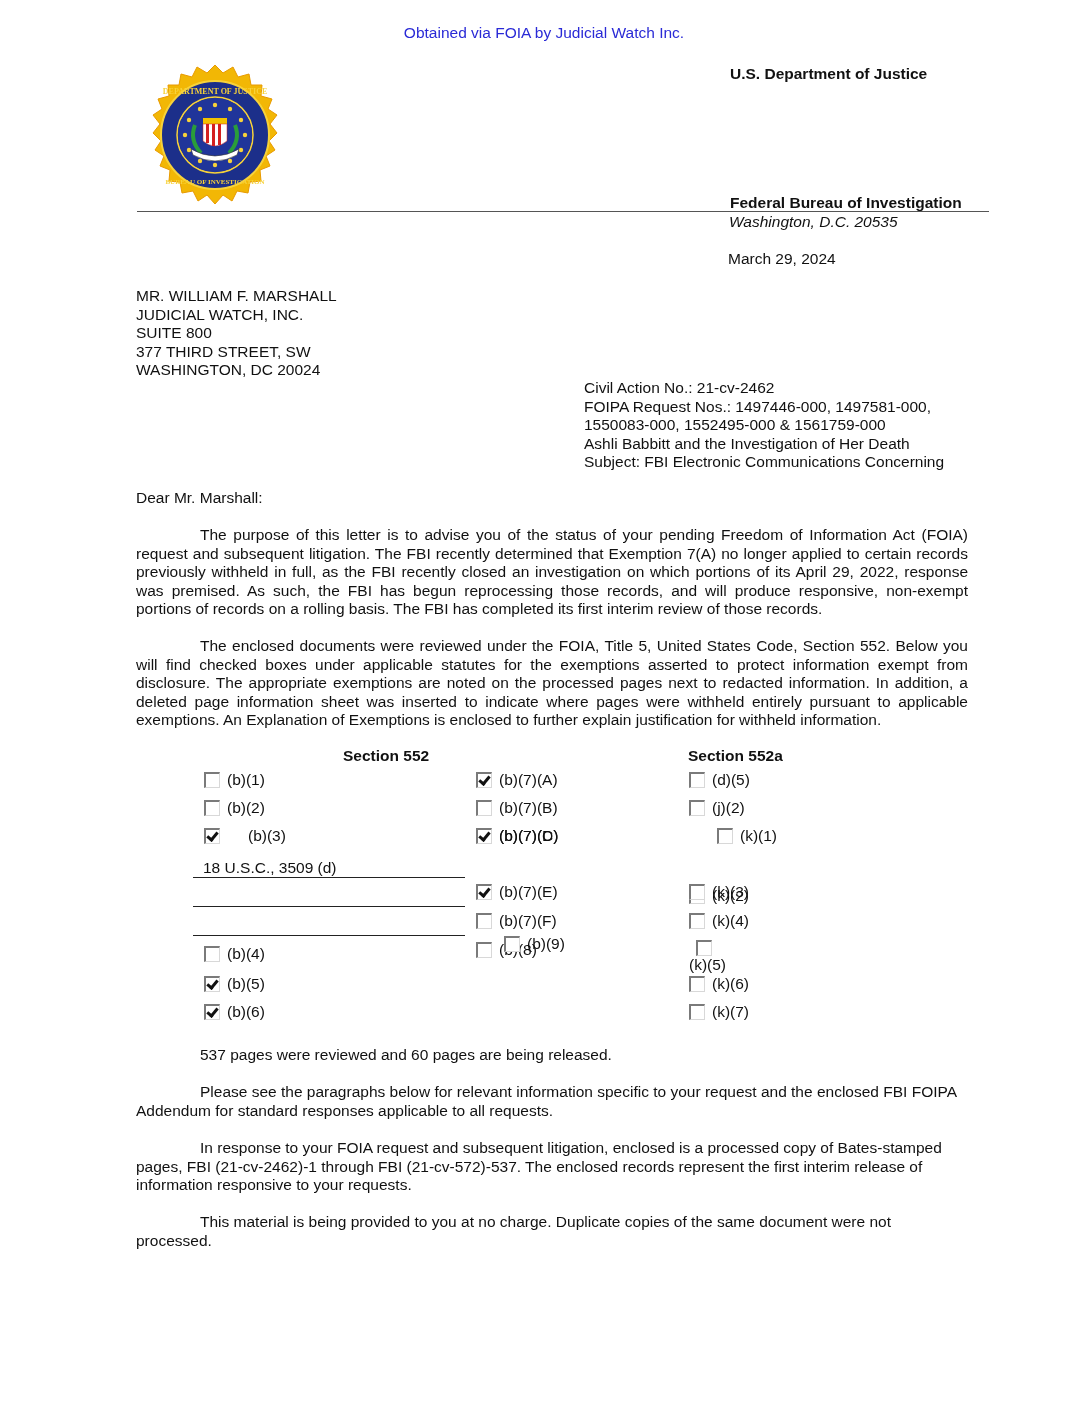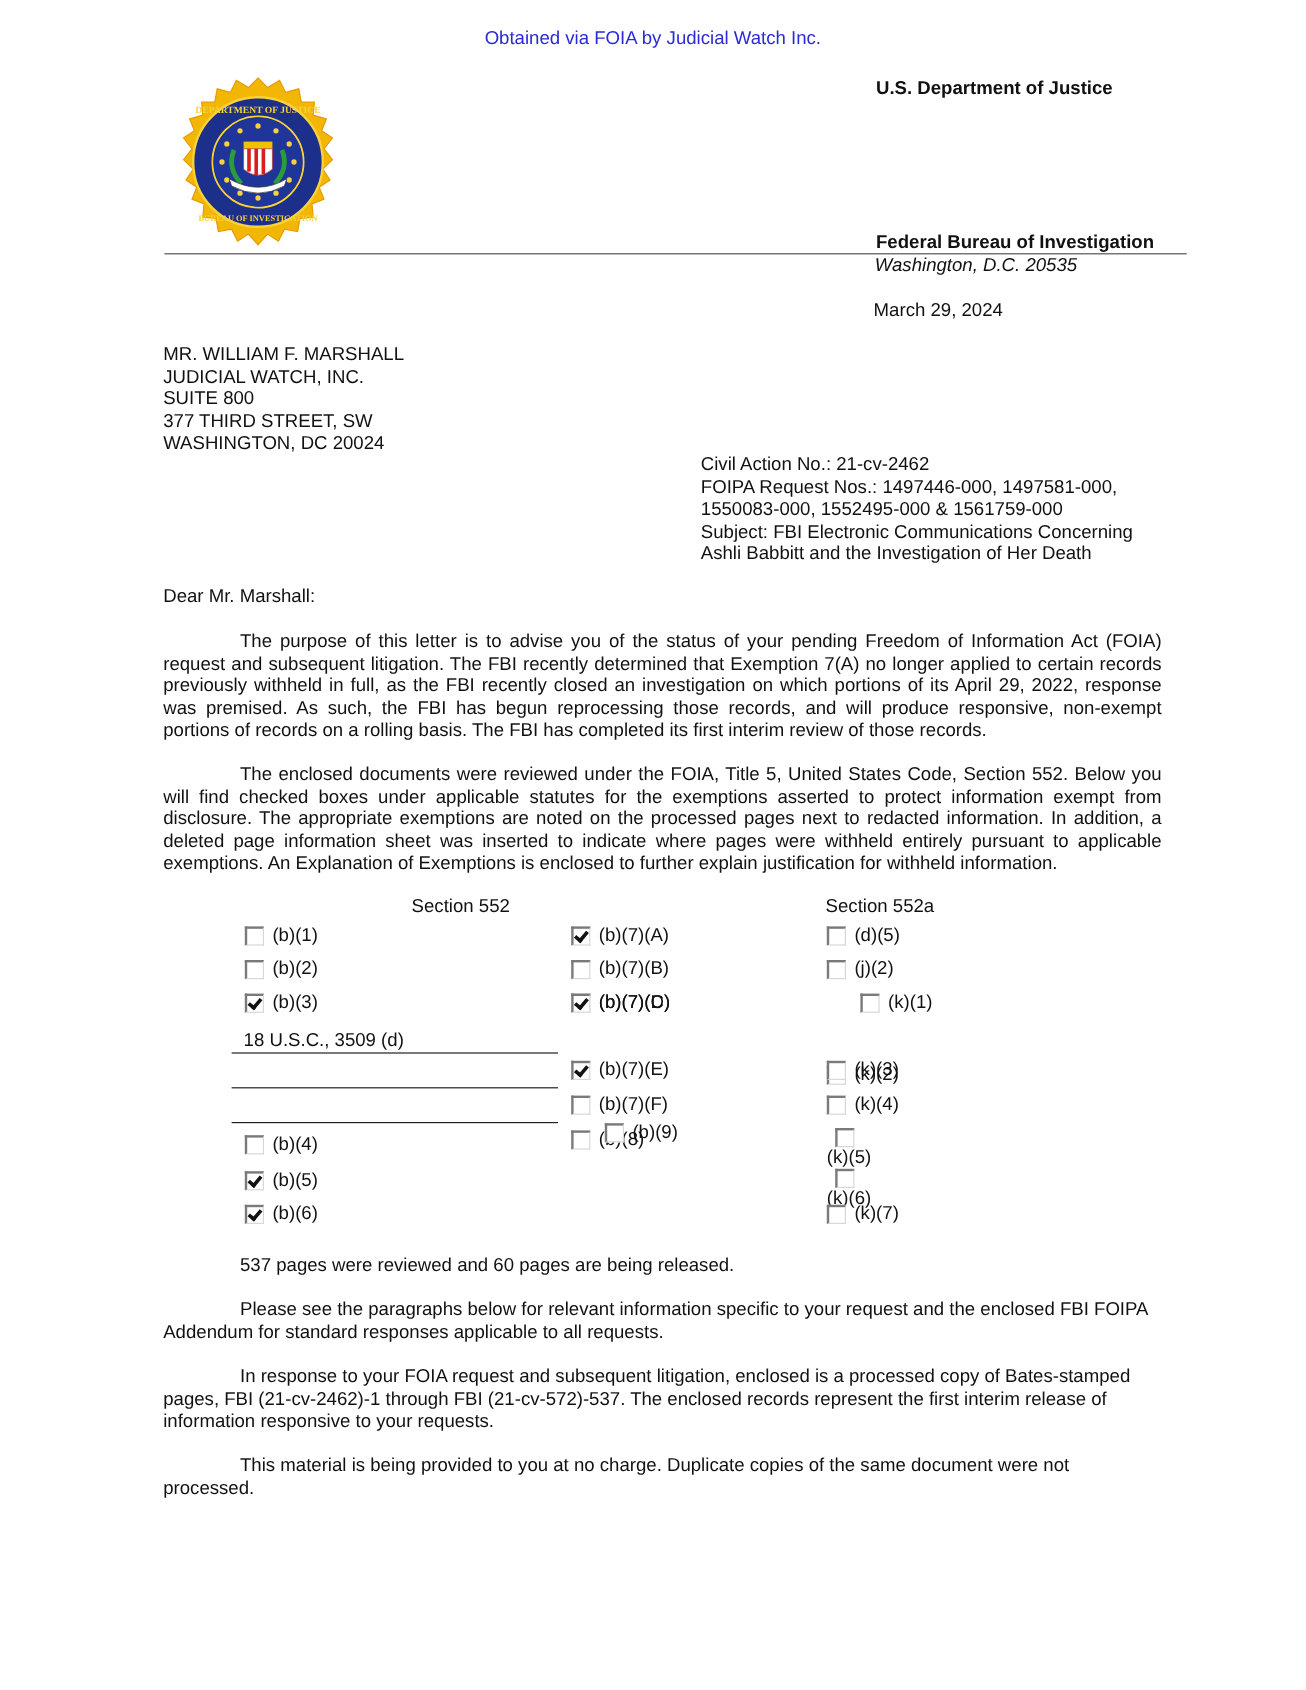--- a/index.html
+++ b/index.html
@@ -48,21 +48,21 @@
     .para {
       left: 136px;
       width: 832px;
       text-align: justify;
       text-indent: 64px;
     }
     .para1 { top: 526px; }
     .para2 { top: 637px; }
     .para-left { text-align: left; }
 
-    .sec-head { font-weight: normal; font-size: 15.5px; }
+    .sec-head { font-weight: bold; font-size: 15.5px; }
     .sec552-head { left: 343px; top: 747px; }
     .sec552a-head { left: 688px; top: 747px; }
 
     .cb-item {
       display: flex;
       align-items: center;
       height: 20px;
     }
     .cb {
       width: 16px; height: 16px;
@@ -149,41 +149,41 @@
   <div>JUDICIAL WATCH, INC.</div>
   <div>SUITE 800</div>
   <div>377 THIRD STREET, SW</div>
   <div>WASHINGTON, DC 20024</div>
 </div>
 
 <div class="abs reference">
   <div>Civil Action No.: 21-cv-2462</div>
   <div>FOIPA Request Nos.: 1497446-000, 1497581-000,</div>
   <div>1550083-000, 1552495-000 &amp; 1561759-000</div>
+  <div>Ashli Babbitt and the Investigation of Her Death</div>
   <div>Subject: FBI Electronic Communications Concerning</div>
-  <div>Ashli Babbitt and the Investigation of Her Death</div>
 </div>
 
 <div class="abs salutation">Dear Mr. Marshall:</div>
 
 <div class="abs para para1">The purpose of this letter is to advise you of the status of your pending Freedom of Information Act (FOIA) request and subsequent litigation. The FBI recently determined that Exemption 7(A) no longer applied to certain records previously withheld in full, as the FBI recently closed an investigation on which portions of its April 29, 2022, response was premised. As such, the FBI has begun reprocessing those records, and will produce responsive, non-exempt portions of records on a rolling basis. The FBI has completed its first interim review of those records.</div>
 <div class="abs para para2">The enclosed documents were reviewed under the FOIA, Title 5, United States Code, Section 552. Below you will find checked boxes under applicable statutes for the exemptions asserted to protect information exempt from disclosure.   The appropriate exemptions are noted on the processed pages next to redacted information.   In addition, a deleted page information sheet was inserted to indicate where pages were withheld entirely pursuant to applicable exemptions.   An Explanation of Exemptions is enclosed to further explain justification for withheld information.</div>
 
 <div class="abs sec-head sec552-head">Section 552</div>
 <div class="abs sec-head sec552a-head">Section 552a</div>
 
 <div class="abs cb-item" style="left:204px; top:770px;">
   <span class="cb"></span>
   <span class="cb-label">(b)(1)</span>
 </div>
 <div class="abs cb-item" style="left:204px; top:798px;">
   <span class="cb"></span>
   <span class="cb-label">(b)(2)</span>
 </div>
-<div class="abs cb-item" style="left:204px; top:826px;">
+<div class="abs cb-item" style="left:204px; top:826px;gap:21px;">
   <span class="cb checked"></span>
   <span class="cb-label">(b)(3)</span>
 </div>
 
 <div class="abs statute-text">18 U.S.C., 3509 (d)</div>
 <div class="abs statute-line" style="top:877px;"></div>
 <div class="abs statute-line" style="top:906px;"></div>
 <div class="abs statute-line" style="top:935px;"></div>
 
 <div class="abs cb-item" style="left:204px; top:944px;">
@@ -253,21 +253,21 @@
   <span class="cb-label">(k)(3)</span>
 </div>
 <div class="abs cb-item" style="left:689px; top:911px;align-items:center;">
   <span class="cb"></span>
   <span class="cb-label">(k)(4)</span>
 </div>
 <div class="abs cb-item" style="left:689px; top:940px;flex-direction:column;">
   <span class="cb"></span>
   <span class="cb-label">(k)(5)</span>
 </div>
-<div class="abs cb-item" style="left:689px; top:974px;flex-direction:column;">
+<div class="abs cb-item" style="left:689px; top:974px;">
   <span class="cb"></span>
   <span class="cb-label">(k)(6)</span>
 </div>
 <div class="abs cb-item" style="left:689px; top:1002px;">
   <span class="cb"></span>
   <span class="cb-label">(k)(7)</span>
 </div>
 
 <div class="abs summary">537 pages were reviewed and 60 pages are being released.</div>
 

